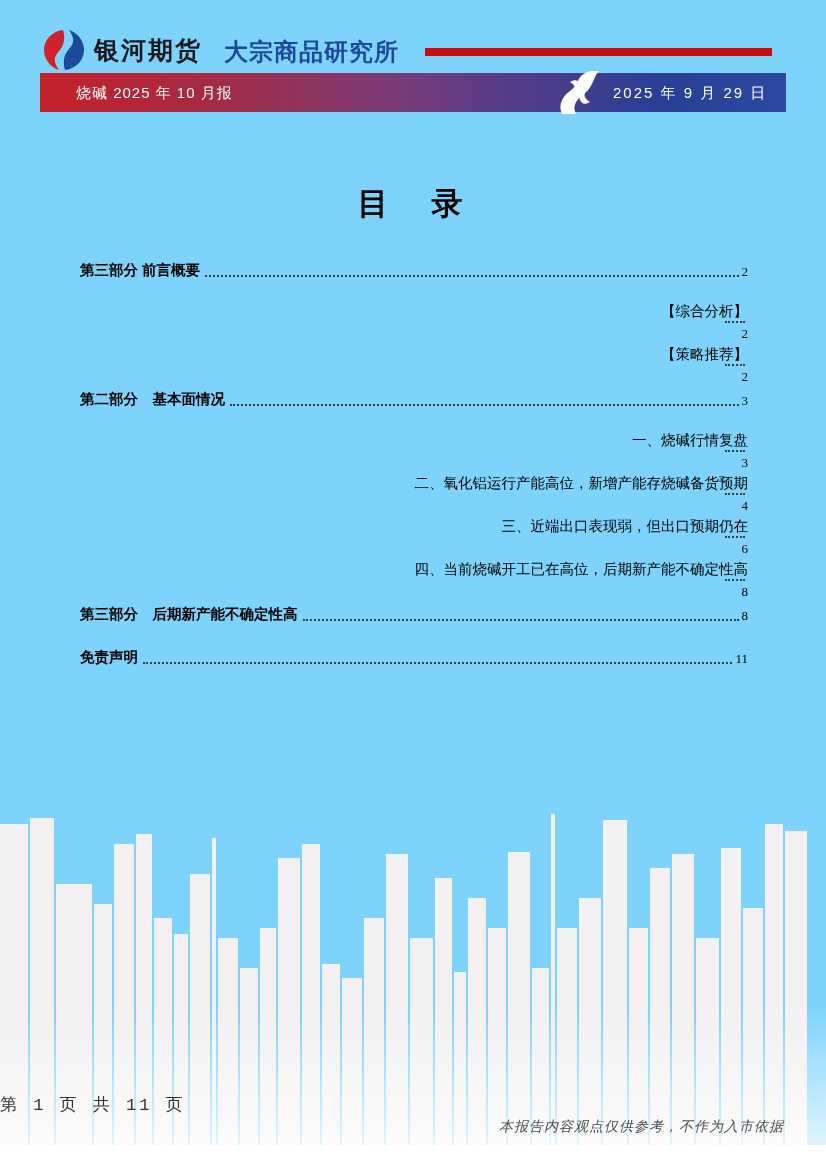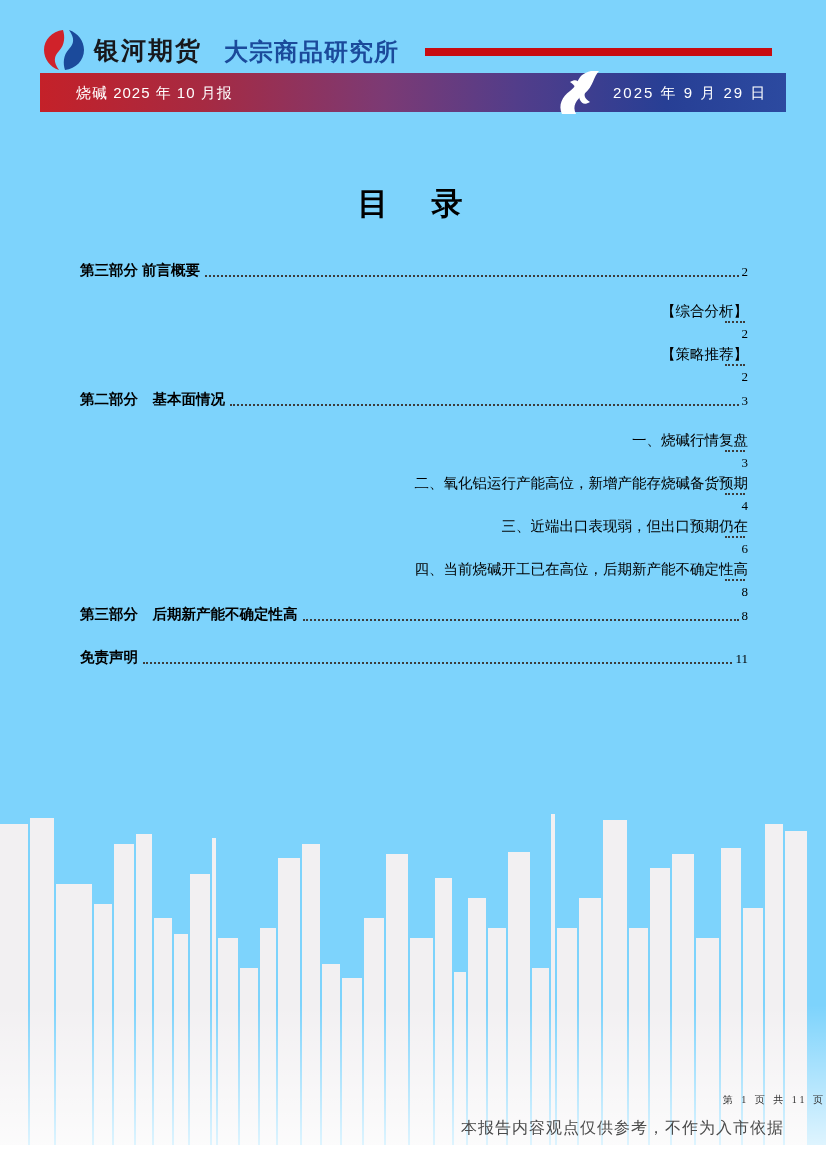--- a/index.html
+++ b/index.html
@@ -125,31 +125,32 @@
     position: absolute;
     left: 0; right: 0; bottom: 0;
     height: 140px;
     background: linear-gradient(180deg, rgba(255,255,255,0) 0%, rgba(255,255,255,0.75) 100%);
   }
 
   
   .page-indicator {
     position: absolute;
     top: 1093px; left: 0; right: 0;
-    text-align: right;
-    font-family: Liberation Serif, serif;
-    font-size: 10px; color: #333333;
+    text-align: left;
+    font-family: Liberation Mono, monospace;
+    font-size: 17px; color: #333333;
     letter-spacing: 3px;
     z-index: 2;
   }
   .footer-disclaimer {
     position: absolute;
     top: 1118px; right: 42px;
     font-family: "Liberation Serif", serif;
-    font-size: 16px; color: #4a4a4a;
+    font-style: italic;
+    font-size: 14px; color: #4a4a4a;
     letter-spacing: 1px;
     z-index: 2;
   }
 </style>
 </head>
 <body>
 
 <div class="page">
 
   <div class="header-row">

